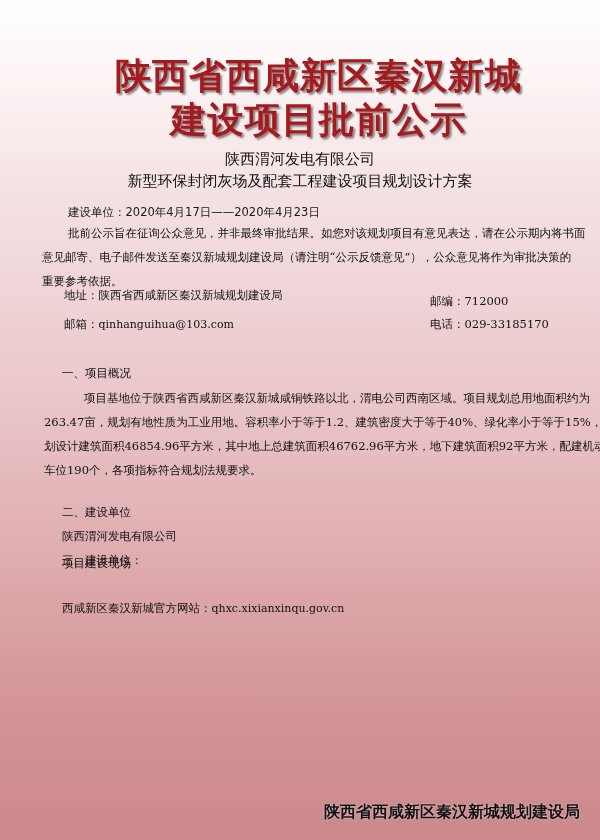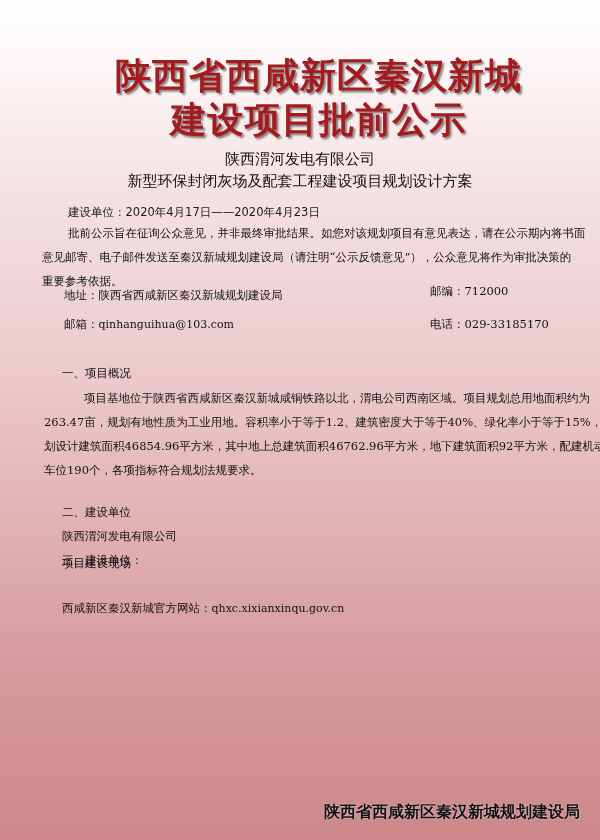--- a/index.html
+++ b/index.html
@@ -58,21 +58,21 @@
   <span>建设单位：</span><span>2020年4月17日——2020年4月23日</span>
 </div>
 
 <div class="abs body-text" style="left:68px; top:226px;">批前公示旨在征询公众意见，并非最终审批结果。如您对该规划项目有意见表达，请在公示期内将书面</div>
 <div class="abs body-text" style="left:42px; top:250px;">意见邮寄、电子邮件发送至秦汉新城规划建设局（请注明“公示反馈意见”），公众意见将作为审批决策的</div>
 <div class="abs body-text" style="left:42px; top:274px;">重要参考依据。</div>
 
 <div class="abs body-text" style="left:64px; top:288px;">
   <span>地址：</span><span>陕西省西咸新区秦汉新城规划建设局</span>
 </div>
-<div class="abs body-text" style="left:430px; top:284px;">
+<div class="abs body-text" style="left:430px; top:294px;">
   <span>邮编：</span><span>712000</span>
 </div>
 <div class="abs body-text" style="left:64px; top:317px;">
   <span>邮箱：</span><span class="mono-ish">qinhanguihua@103.com</span>
 </div>
 <div class="abs body-text" style="left:430px; top:317px;">
   <span>电话：</span><span>029-33185170</span>
 </div>
 
 <div class="abs body-text" style="left:62px; top:366px;">一、项目概况</div>

